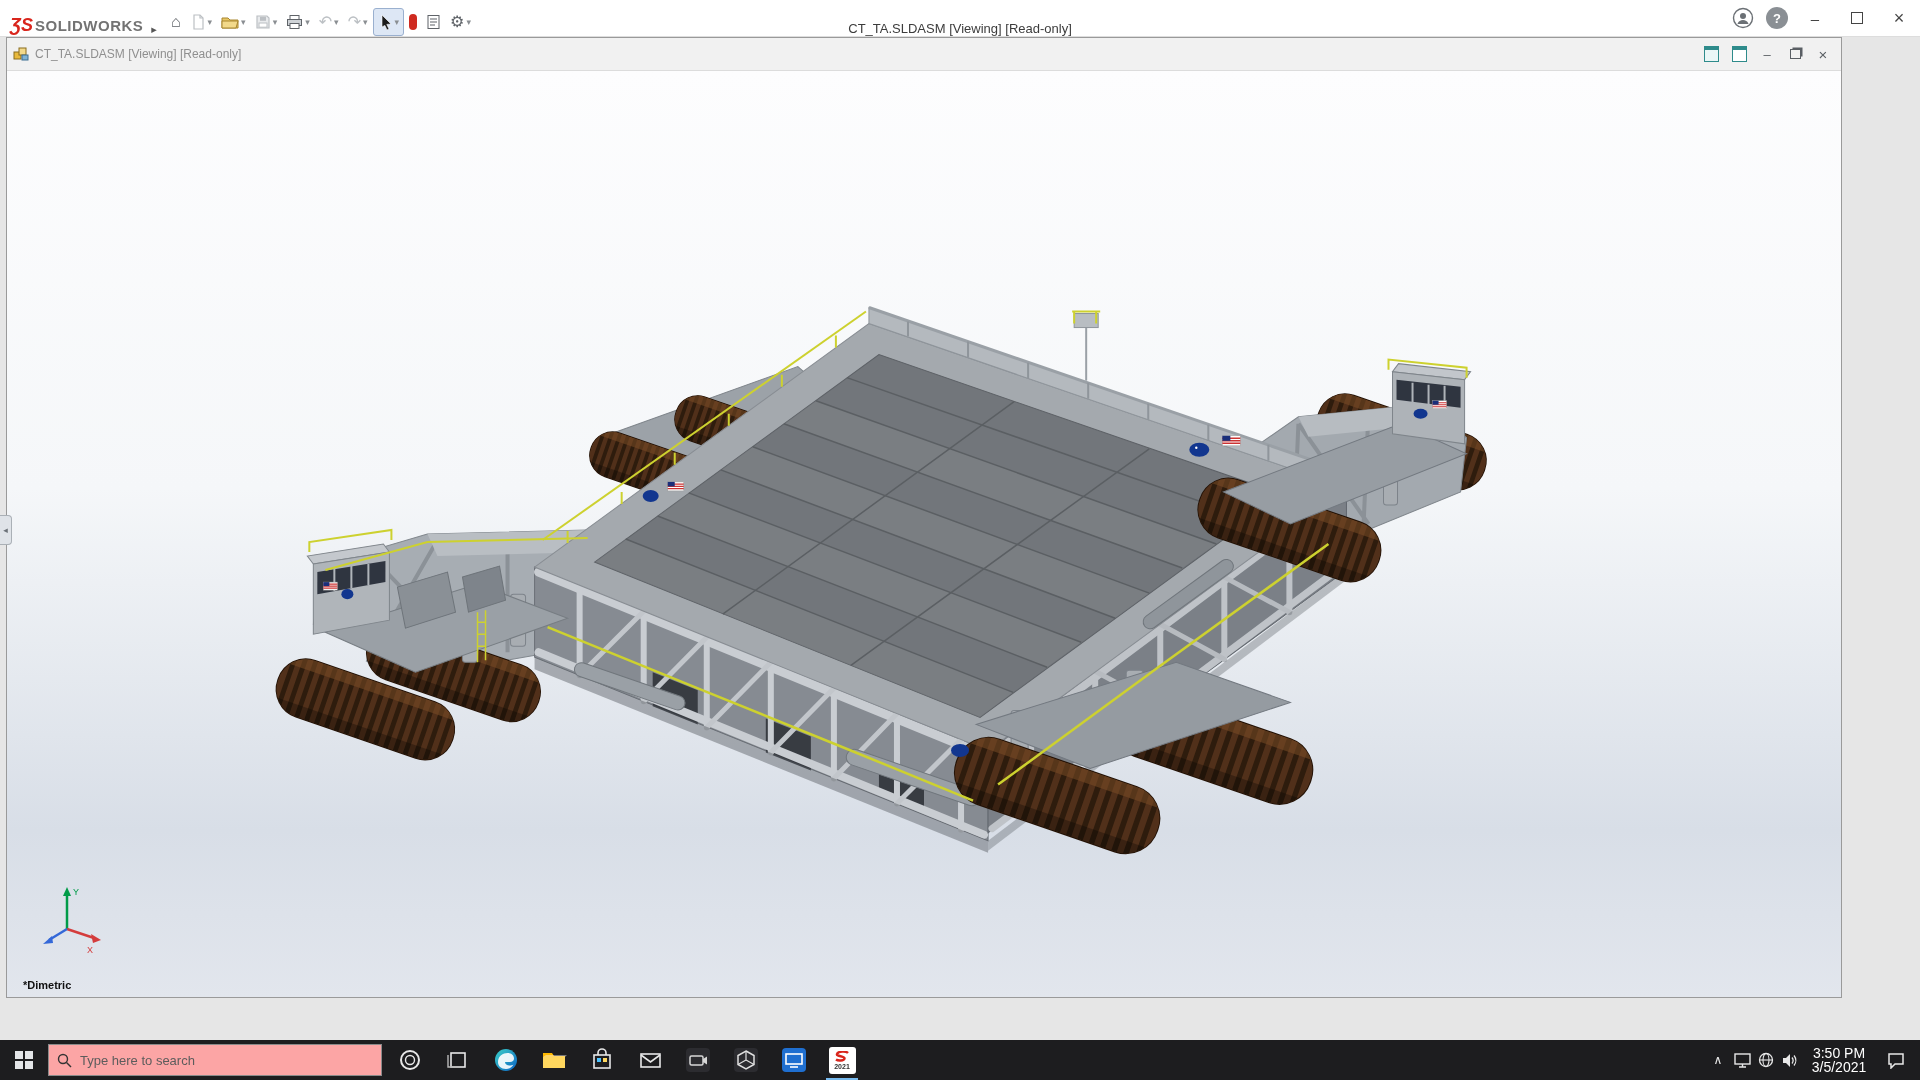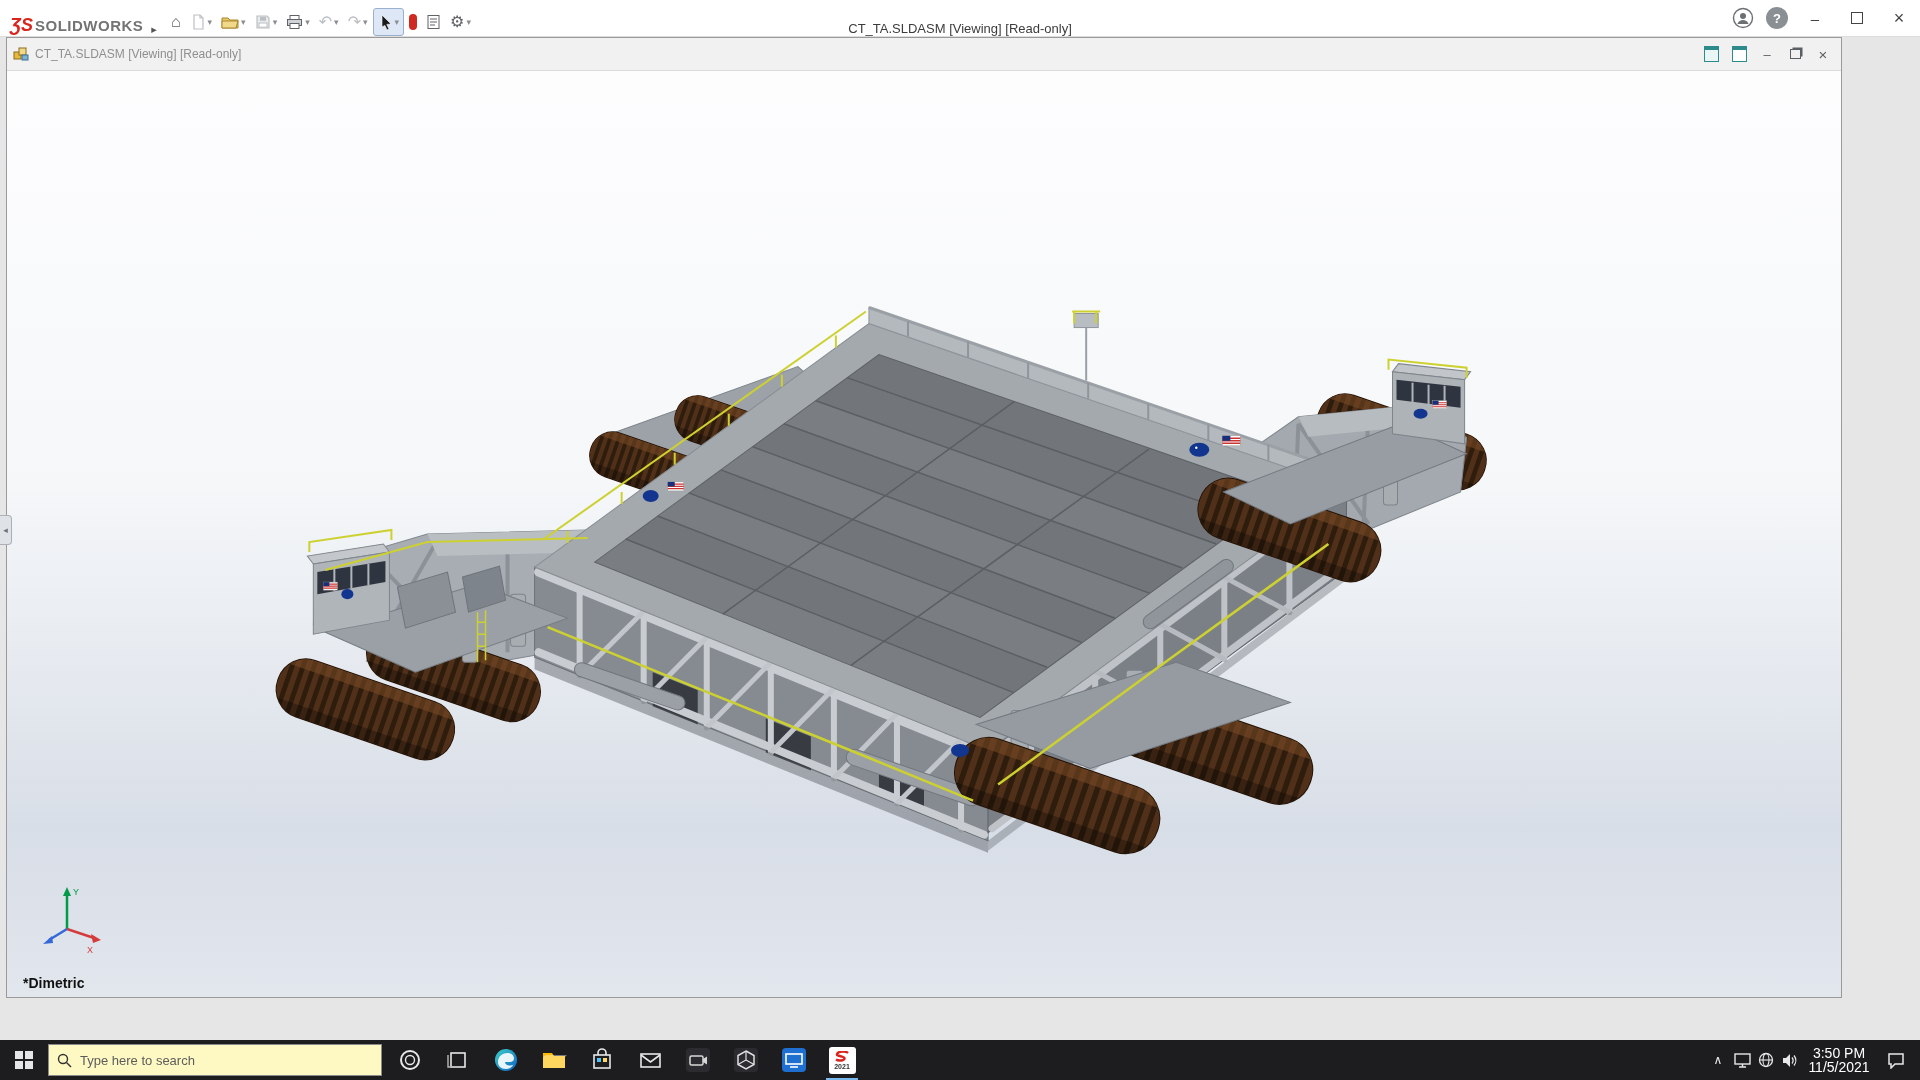--- a/index.html
+++ b/index.html
@@ -31,27 +31,27 @@
   .doc-titlebar{height:32px;display:flex;align-items:center;background:#f1f1f1;border-bottom:1px solid #dcdcdc;}
   .doc-icon{margin:0 6px 0 6px;display:flex;}
   .doc-title{font-size:12px;color:#8f8f8f;}
   .doc-controls{margin-left:auto;display:flex;align-items:center;margin-right:8px;gap:8px;}
   .doc-ctl{width:20px;height:18px;display:flex;align-items:center;justify-content:center;color:#5a5f64;font-size:13px;}
   .teal-box{width:13px;height:11px;border:1.5px solid #2e8b8b;border-top:4px solid #2e8b8b;background:#eaf6f6;}
   .doc-restore{width:9px;height:8px;border:1.5px solid #5a5f64;box-shadow:2px -2px 0 -0.5px #5a5f64;}
   .viewport{position:absolute;left:0;right:0;top:33px;bottom:0;background:linear-gradient(180deg,#fdfdfe 0%,#f5f7f9 45%,#d8dee7 82%,#e2e6ed 100%);overflow:hidden;}
   .model-svg{position:absolute;inset:0;width:100%;height:100%;}
   .triad{position:absolute;left:22px;bottom:40px;}
-  .view-label{position:absolute;left:16px;bottom:6px;font-size:14px;font-weight:bold;color:#111;}
+  .view-label{position:absolute;left:16px;bottom:6px;font-size:11px;font-weight:bold;color:#111;}
   .splitter{position:absolute;left:0;top:478px;width:11px;height:28px;background:#dfe3e8;border:1px solid #aab0b6;border-left:none;border-radius:0 4px 4px 0;color:#6b7177;font-size:9px;display:flex;align-items:center;justify-content:center;}
 
   
   .taskbar{position:absolute;left:0;right:0;bottom:0;height:40px;background:#1d1d1f;display:flex;align-items:stretch;z-index:40;}
   .tb-start{width:48px;display:flex;align-items:center;justify-content:center;}
-  .search-box{width:332px;margin:4px 4px 4px 0;background:#fef9c3;border:1px solid #8a8a8a;display:flex;align-items:center;}
+  .search-box{width:332px;margin:4px 4px 4px 0;background:#fca5a5;border:1px solid #8a8a8a;display:flex;align-items:center;}
   .search-box input{flex:1;border:none;outline:none;font-size:13px;color:#444;background:transparent;padding:0;}
   .search-box input::placeholder{color:#5c5c5c;}
   .search-glyph{margin:0 8px;display:flex;}
   .tb-app{width:48px;display:flex;align-items:center;justify-content:center;position:relative;}
   .tb-app.running::after{content:"";position:absolute;bottom:0;left:8px;right:8px;height:2px;background:#76b9ed;}
   .sw-tile{width:27px;height:27px;background:#fff;border-radius:3px;display:flex;flex-direction:column;align-items:center;justify-content:center;line-height:1;}
   .sw-badge{font-size:7px;color:#333;font-weight:bold;}
   .tray{margin-left:auto;display:flex;align-items:center;padding-right:4px;}
   .tray-ico{width:24px;height:40px;display:flex;align-items:center;justify-content:center;color:#e8e8e8;font-size:12px;}
   .clock{width:74px;text-align:center;color:#fff;font-size:14px;line-height:14px;}
@@ -468,21 +468,21 @@
         </svg>
     </button>
     <button class="tray-ico">
       <svg width="16" height="15" viewBox="0 0 16 15">
           <path d="M1 5h3l4-4v13l-4-4H1z" fill="#e8e8e8"></path>
           <path d="M10 4.5a5 5 0 010 6M12 2.5a8 8 0 010 10" fill="none" stroke="#e8e8e8" stroke-width="1.3"></path>
         </svg>
     </button>
     <button class="clock">
       <div>3:50 PM</div>
-      <div>11/5/2021</div>
+      <div>3/5/2021</div>
     </button>
     <button class="tray-ico" style="width:40px;">
       <svg width="18" height="17" viewBox="0 0 18 17">
           <path d="M2 2h14v10H8l-4 4v-4H2z" fill="none" stroke="#e8e8e8" stroke-width="1.5"></path>
         </svg>
     </button>
   </div>
 </footer>
 
 </body></html>

